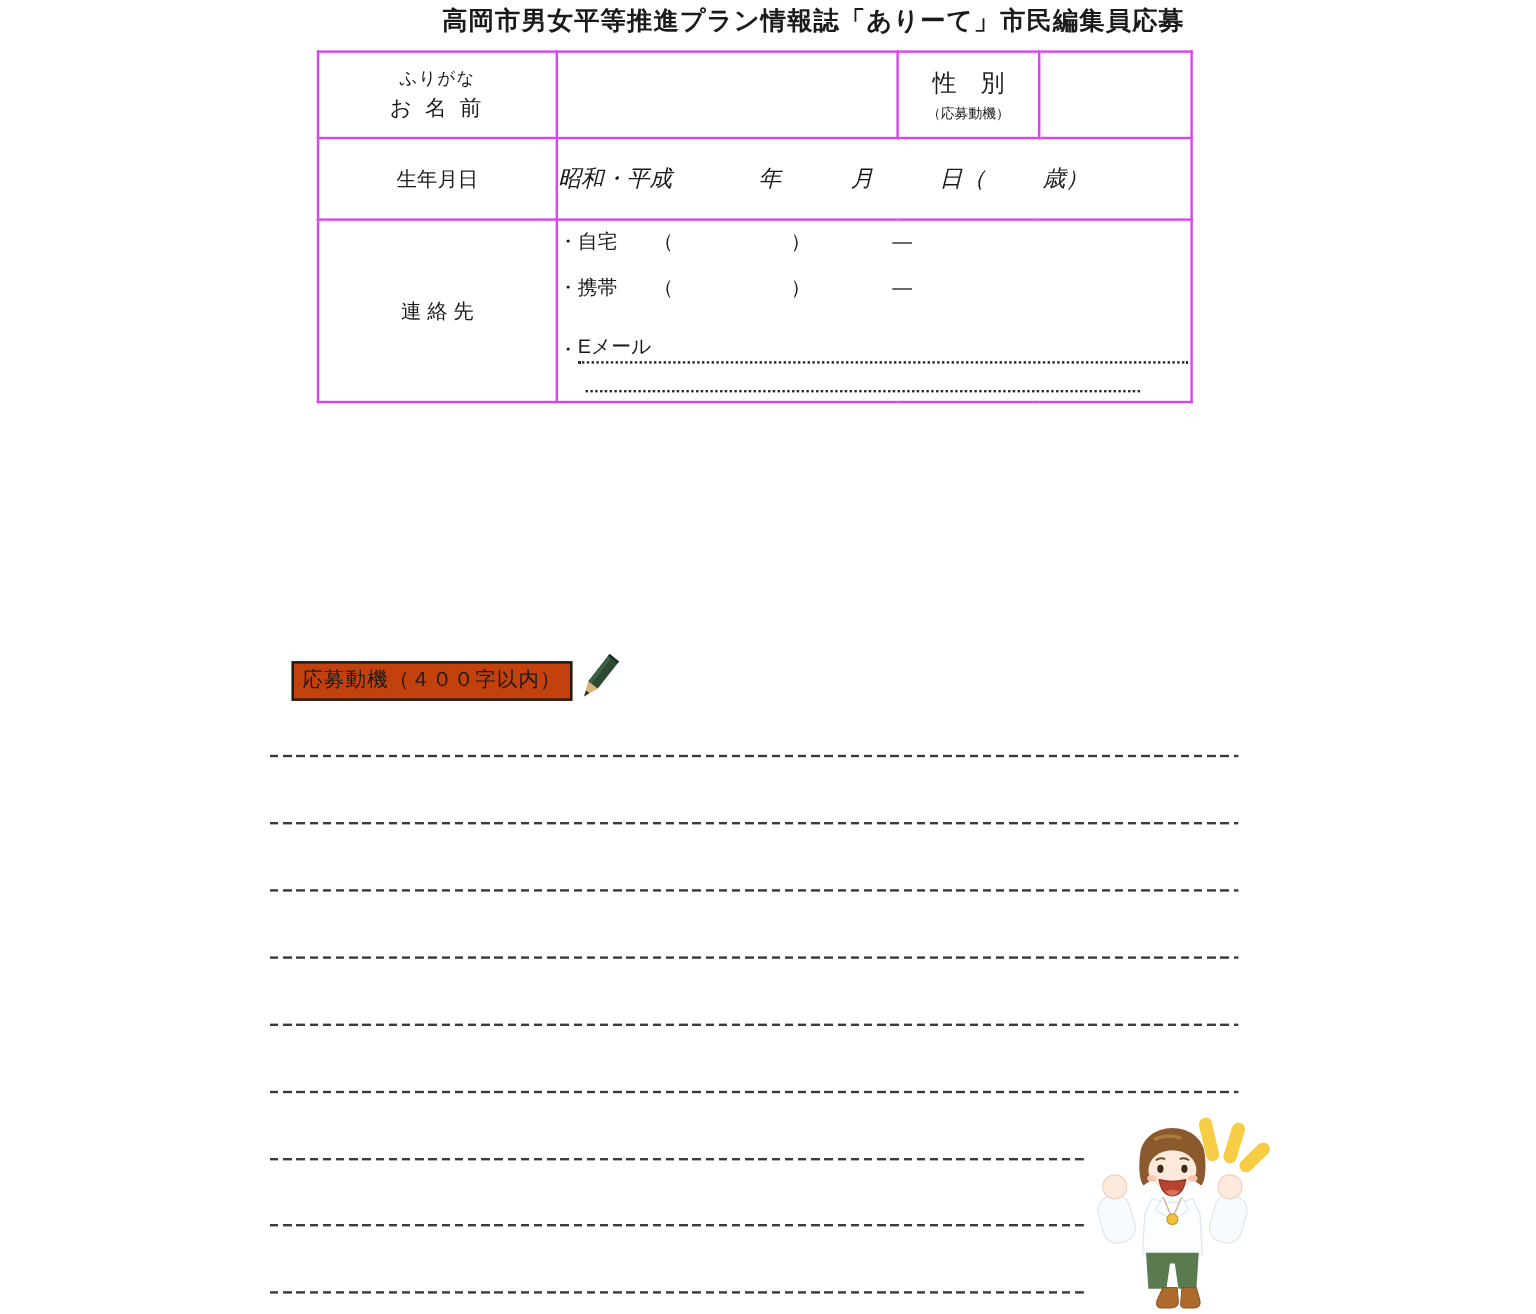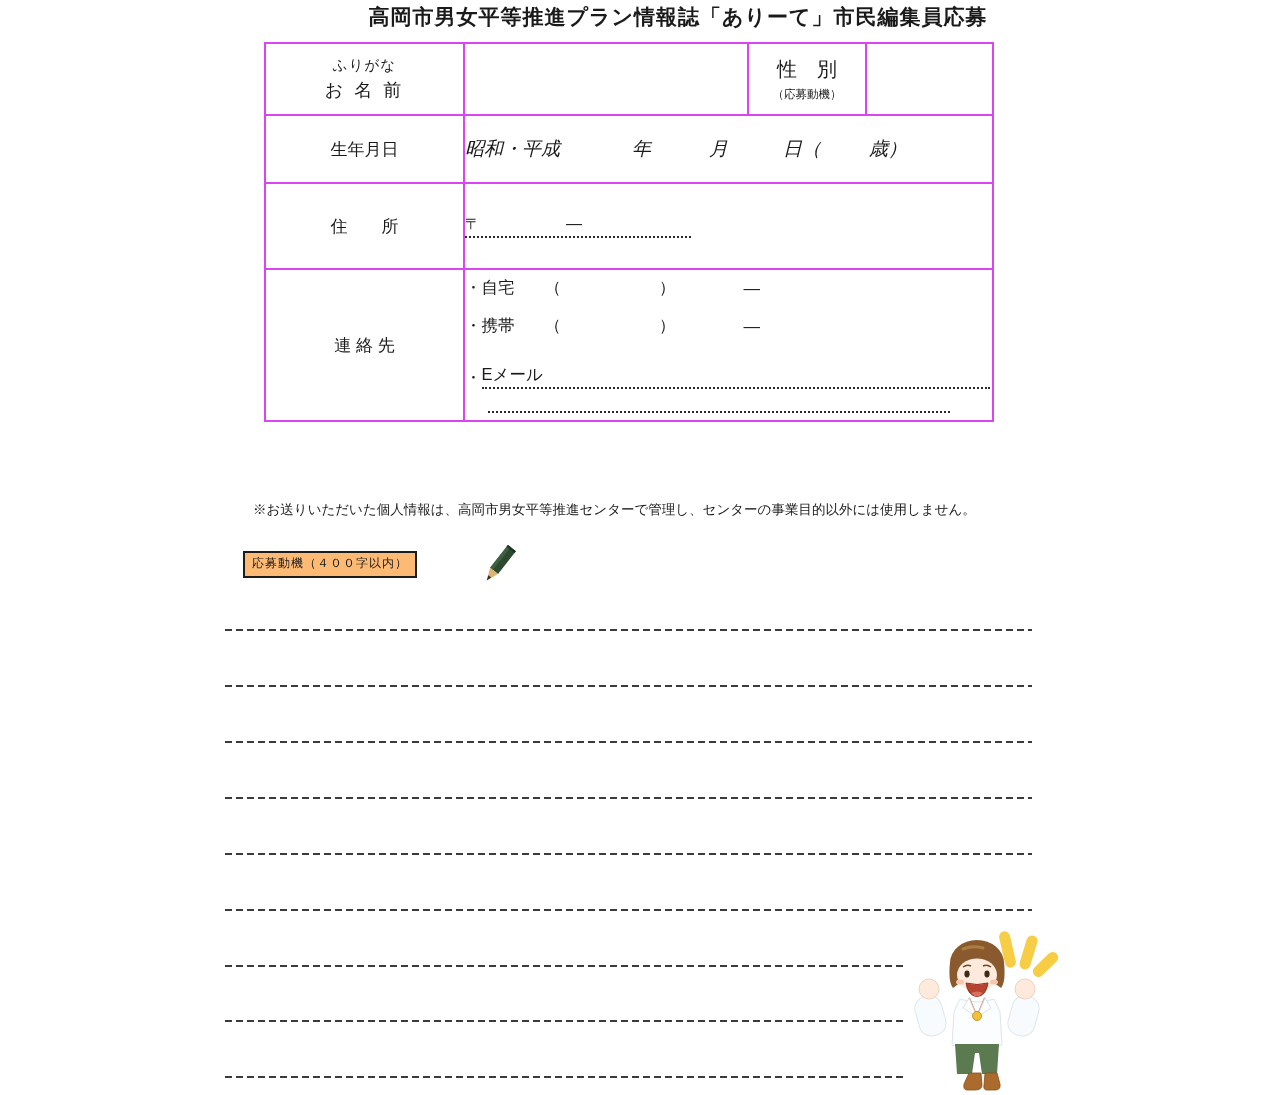--- a/index.html
+++ b/index.html
@@ -45,21 +45,21 @@
   .crow .phdash{margin-left:68px;}
   .crow.mobile{margin-top:16px;}
   .email-row{margin-top:27px;display:flex;align-items:flex-end;}
   .email-underline{flex:1;border-bottom:2px dotted #2a2a2a;padding-bottom:1px;margin-right:2px;}
   .email-line2{height:22px;margin-left:23px;width:462px;border-bottom:2px dotted #2a2a2a;}
 
   .privacy{position:absolute;left:253px;top:501px;font-size:13.5px;white-space:nowrap;}
 
   .motiv{
     position:absolute;left:243px;top:551px;border:2px solid #1c1c1c;
-    font-size:12px;padding:2px 7px 4px;letter-spacing:1px;background:#fdba74;
+    font-size:17px;padding:2px 7px 4px;letter-spacing:1px;background:#c2410c;
   }
   .pencil{position:absolute;left:478px;top:543px;width:42px;height:46px;}
 
   .wline{
     position:absolute;left:225px;width:807px;height:2px;
     background:repeating-linear-gradient(90deg,#3b3b3b 0 7px,transparent 7px 11px);
   }
   .person{position:absolute;left:903px;top:922px;width:182px;height:173px;}
 </style>
 </head>
@@ -91,31 +91,20 @@
     </tr>
     <tr>
       <td class="lblcell" style="height:66px">
         <span>生年月日</span>
       </td>
       <td class="birthcell" colspan="3">
         <span>昭和・平成</span><span class="b-year">年</span><span class="b-month">月</span><span class="b-day">日（</span><span class="b-age">歳）</span>
       </td>
     </tr>
     <tr>
-      <td class="lblcell" style="height:84px">
-        <span>住　　所</span>
-      </td>
-      <td class="addrcell" colspan="3">
-        <div class="postal">
-          <span>〒</span>
-          <span class="pdash">—</span>
-        </div>
-      </td>
-    </tr>
-    <tr>
       <td class="lblcell" style="height:150px">
         <span>連 絡 先</span>
       </td>
       <td class="contactcell" colspan="3">
         <div class="crow">
           <span>・</span>
               <span>自宅</span>
               <span class="open">（</span>
               <span class="close">）</span>
               <span class="phdash">—</span>
@@ -130,21 +119,20 @@
         <div class="email-row">
           <span>・</span>
           <span class="email-underline"><span>Eメール</span></span>
         </div>
         <div class="email-line2"></div>
       </td>
     </tr>
   </tbody>
     </table>
 
-  <div class="privacy">※お送りいただいた個人情報は、高岡市男女平等推進センターで管理し、センターの事業目的以外には使用しません。</div>
 
   <div class="motiv">
     <span>応募動機（４００字以内）</span>
   </div>
 
   <svg class="pencil" viewBox="0 0 42 46" xmlns="http://www.w3.org/2000/svg">
     <g transform="translate(30,2) rotate(38)">
       <rect x="0" y="0" width="10" height="29" fill="#2d4a30"></rect>
       <rect x="0" y="0" width="3.4" height="29" fill="#3f6143"></rect>
       <rect x="0" y="0" width="10" height="2.2" fill="#1d3320"></rect>

